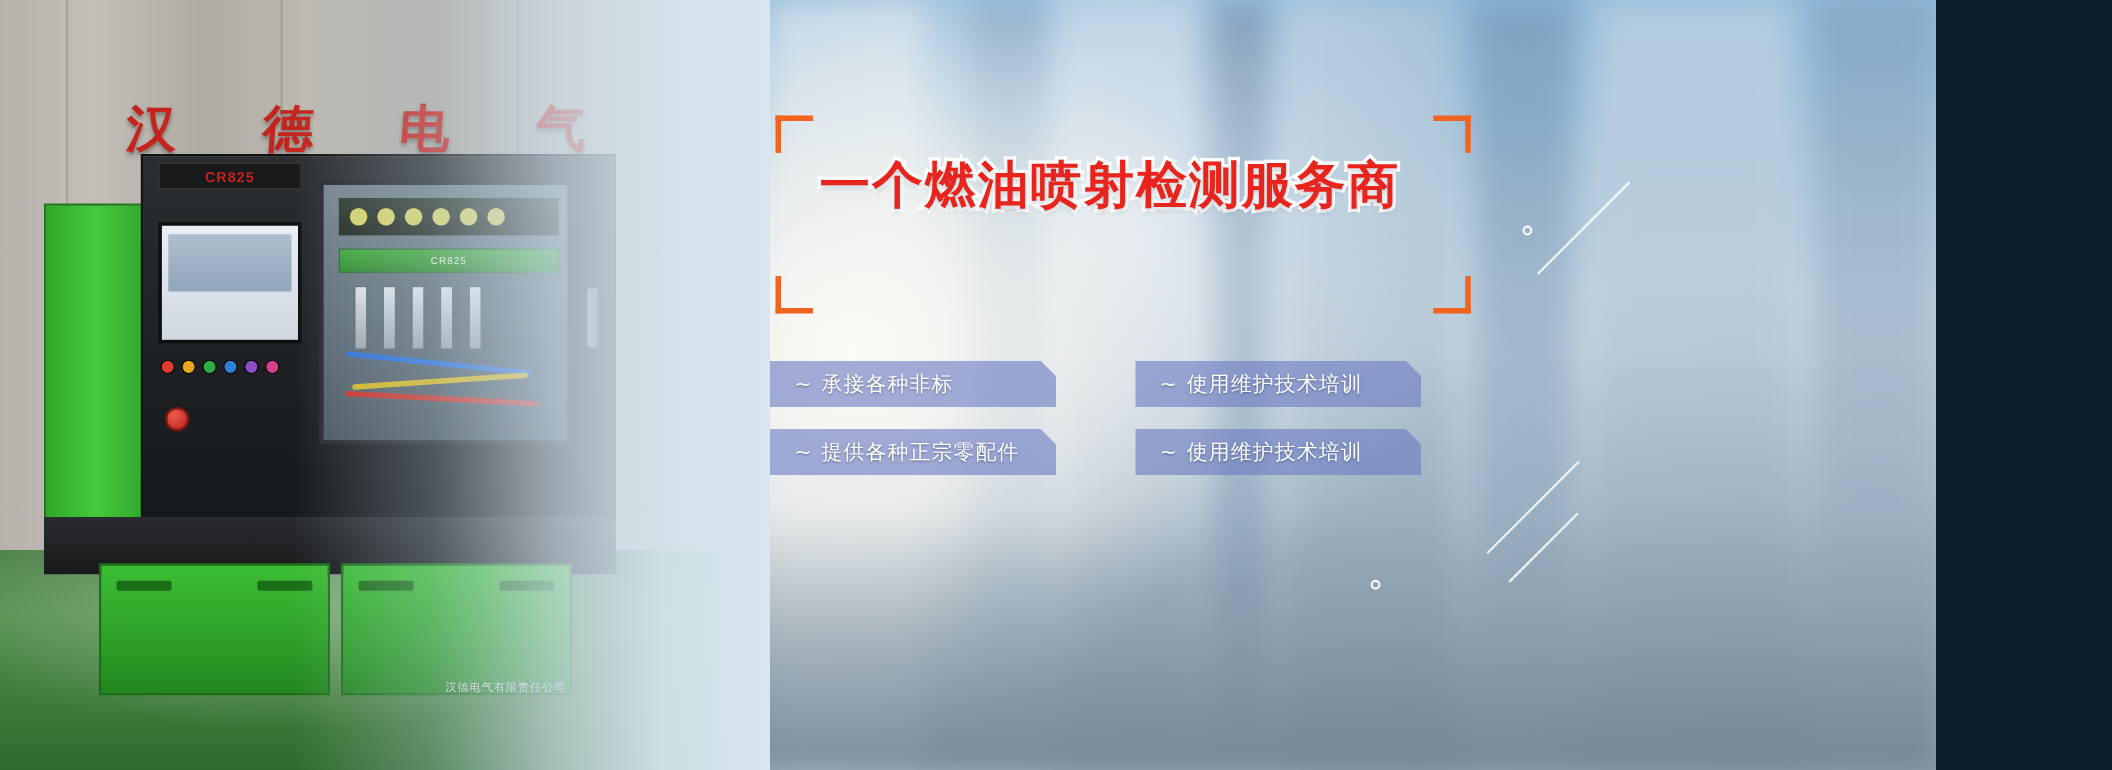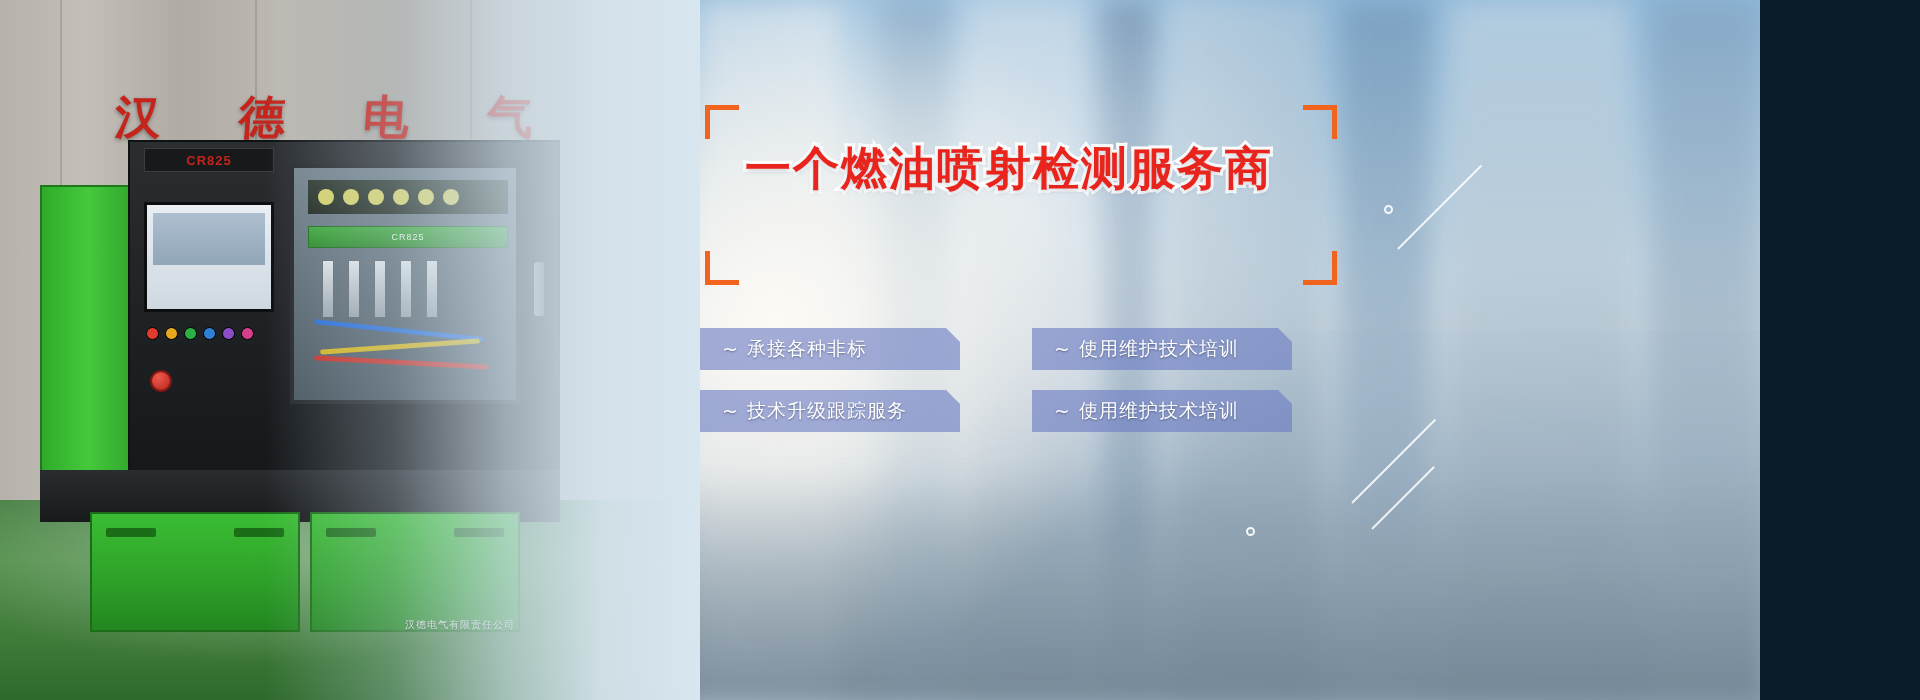--- a/index.html
+++ b/index.html
@@ -366,21 +366,21 @@
     <div class="tag tag-0">
       <span class="tilde">~</span>
       <span>承接各种非标</span>
     </div>
     <div class="tag tag-1">
       <span class="tilde">~</span>
       <span>使用维护技术培训</span>
     </div>
     <div class="tag tag-2">
       <span class="tilde">~</span>
-      <span>技术升级跟踪服务</span>
+      <span>提供各种正宗零配件</span>
     </div>
     <div class="tag tag-3">
       <span class="tilde">~</span>
       <span>使用维护技术培训</span>
     </div>
   </div>
 
 </div>
 
 </body></html>

